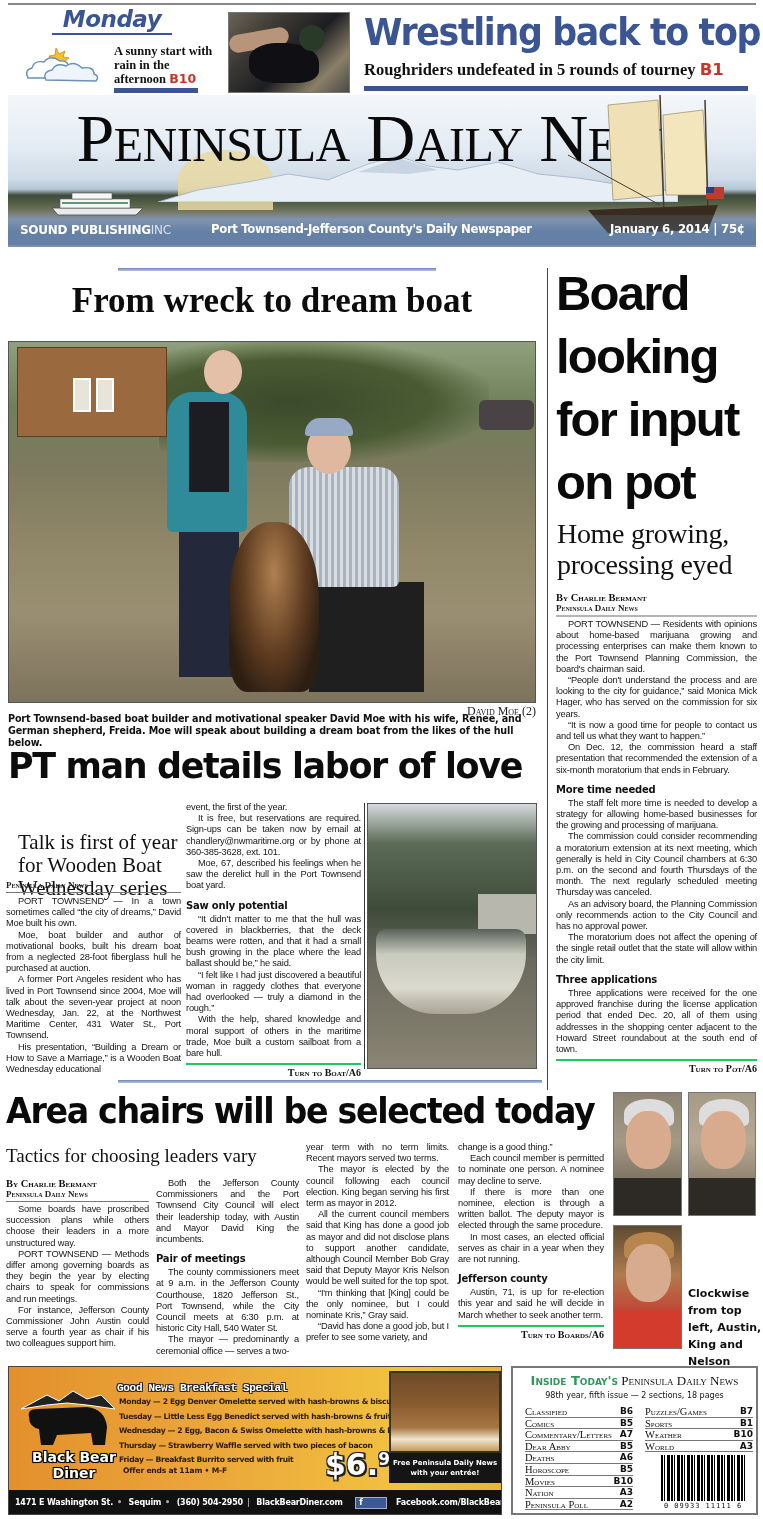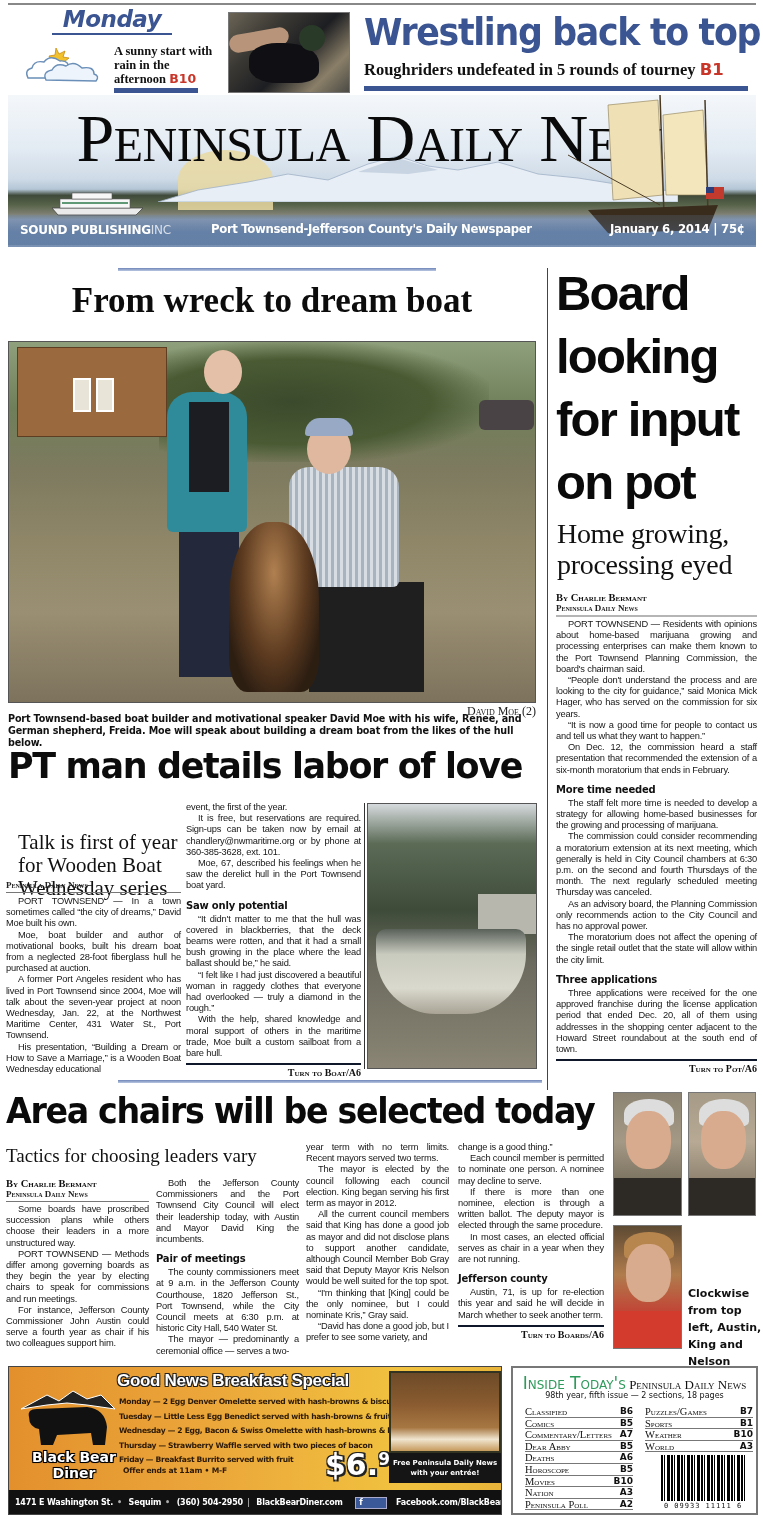--- a/index.html
+++ b/index.html
@@ -60,21 +60,21 @@
 
   .sub-head { left: 8px; top: 743px; width: 528px; font-family: "DejaVu Sans", sans-serif; font-weight: bold; font-size: 36px; line-height: 46px; color: #0c0c0c; letter-spacing: -1.4px; white-space: nowrap; transform: scaleX(0.97); transform-origin: left; }
   .deck { font-family: "Liberation Serif", serif; font-size: 21px; line-height: 23px; color: #111; }
   .deck-left { left: 6px; top: 831px; width: 172px; margin-left: 12px; }
   .byline-source { font-family: "Liberation Serif", serif; font-size: 9px; font-variant: small-caps; font-weight: bold; color: #222; }
   .byline-name { font-family: "Liberation Serif", serif; font-size: 10.5px; font-variant: small-caps; font-weight: bold; color: #111; }
   .by-rule { height: 1px; background: #777; }
   .body { font-family: Liberation Sans, sans-serif; font-size: 9.3px; line-height: 11.2px; color: #161616; text-align: justify; letter-spacing: -0.2px; }
   .body p { text-indent: 12px; }
   .subhead-small { font-family: "DejaVu Sans", sans-serif; font-weight: bold; font-size: 10px; color: #111; margin: 8px 0 3px; letter-spacing: -0.2px; }
-  .jump { font-family: "Liberation Serif", serif; font-size: 10px; font-variant: small-caps; font-weight: bold; color: #111; text-align: right; border-top: 2px solid #0f172a; padding-top: 2px; }
+  .jump { font-family: "Liberation Serif", serif; font-size: 10px; font-variant: small-caps; font-weight: bold; color: #111; text-align: right; border-top: 2px solid #22c55e; padding-top: 2px; }
   .col-divider { width: 1px; background: #333; }
 
   .hull-photo { left: 367px; top: 803px; width: 170px; height: 266px; overflow: hidden; border: 1px solid #555;
     background: linear-gradient(180deg, #d6dadd 0%, #5b6b56 15%, #3e4b39 40%, #6b6a5e 60%, #8a8574 100%); }
   .hull-photo .hull { position: absolute; left: 8px; top: 125px; width: 150px; height: 85px; background: linear-gradient(180deg, #596159 0%, #c9cbbf 30%, #dad9cd 70%, #a8a395 100%); border-radius: 10px 10px 60px 60px; }
   .hull-photo .road { position: absolute; left: 110px; top: 90px; width: 60px; height: 40px; background: #b8b7ae; }
 
   
   .right-divider { left: 547px; top: 268px; width: 1px; height: 822px; background: #444; }
   .pot-head { left: 556px; top: 262px; width: 205px; font-family: Liberation Sans, sans-serif; font-weight: bold; font-size: 49px; line-height: 63px; color: #0a0a0a; letter-spacing: -1.8px; }
@@ -92,35 +92,35 @@
   .portrait .hair { position: absolute; left: 10px; top: 6px; width: 50px; height: 28px; border-radius: 50% 50% 20% 20%; background: #ddd; }
   .p-nelson .hair { background: #b7854e; }
   .portrait .shirt { position: absolute; left: 0; top: 85px; width: 100%; height: 40px; background: #2d2a26; }
   .p-nelson .shirt { background: #d33b2d; }
   .portrait-caption { left: 688px; top: 1285px; width: 75px; font-family: "DejaVu Sans", sans-serif; font-weight: bold; font-size: 11px; line-height: 17px; color: #111; }
 
   
   .ad { left: 8px; top: 1366px; width: 494px; height: 149px; overflow: hidden; border: 1px solid #444; background: linear-gradient(90deg, #e3902c 0%, #eba63a 40%, #f1c23f 80%, #e8b43a 100%); }
   .bear-icon { left: 8px; top: 20px; width: 100px; height: 60px; }
   .ad-logo { left: 20px; top: 82px; width: 90px; text-align: center; font-family: "DejaVu Sans", sans-serif; font-weight: bold; font-size: 14px; line-height: 16px; color: #fff; text-shadow: 0 0 2px #000, 1px 1px 0 #000, -1px -1px 0 #000, 1px -1px 0 #000, -1px 1px 0 #000; }
-  .ad-title { left: 108px; top: 4px; width: 290px; font-family: Liberation Sans, sans-serif; font-weight: bold; font-size: 17px; color: #fff; text-shadow: 1px 1px 0 #222, -1px -1px 0 #222, 1px -1px 0 #222, -1px 1px 0 #222; letter-spacing: -0.3px; white-space: nowrap; }
+  .ad-title { left: 108px; top: 15px; width: 290px; font-family: Liberation Mono, monospace; font-weight: bold; font-size: 11px; color: #fff; text-shadow: 1px 1px 0 #222, -1px -1px 0 #222, 1px -1px 0 #222, -1px 1px 0 #222; letter-spacing: -0.3px; white-space: nowrap; }
   .ad-days { left: 110px; top: 28px; width: 300px; font-family: "DejaVu Sans", sans-serif; font-weight: bold; font-size: 7.6px; line-height: 14.5px; color: #2c1a08; letter-spacing: -0.3px; white-space: nowrap; }
   .ad-offer { left: 114px; top: 99px; font-family: "DejaVu Sans", sans-serif; font-weight: bold; font-size: 7.6px; color: #2c1a08; letter-spacing: -0.2px; }
   .ad-price { left: 316px; top: 80px; font-family: "DejaVu Sans", sans-serif; font-weight: bold; font-size: 30px; color: #fff; text-shadow: 2px 2px 0 #222, -1px -1px 0 #222, 2px -1px 0 #222, -1px 2px 0 #222; white-space: nowrap; }
   .ad-price sup { font-size: 17px; vertical-align: top; position: relative; top: 2px; }
   .ad-photo { left: 380px; top: 4px; width: 112px; height: 82px; border: 2px solid #332; background: linear-gradient(180deg, #6d4b28 0%, #8a5b30 40%, #a77742 70%, #f0e5cf 85%, #c69a5c 100%); }
   .ad-free { left: 380px; top: 86px; width: 112px; height: 30px; background: #151515; color: #fff; font-family: "DejaVu Sans", sans-serif; font-weight: bold; font-size: 7px; line-height: 10px; text-align: center; padding-top: 5px; }
   .ad-footer { left: 0; top: 123px; width: 494px; height: 26px; background: #111; color: #fff; font-family: "DejaVu Sans", sans-serif; font-weight: bold; font-size: 8px; line-height: 26px; padding-left: 6px; white-space: nowrap; letter-spacing: -0.2px; }
   .ad-footer .sep { margin: 0 4px; color: #aaa; }
   .fb-icon { display: inline-block; width: 32px; height: 12px; background: #3b5998; vertical-align: middle; margin: 0 6px 0 10px; border: 1px solid #aac; color: #fff; font-size: 8px; line-height: 10px; text-align: left; padding-left: 3px; }
 
   
   .index { left: 511px; top: 1366px; width: 247px; height: 149px; border: 2px solid #777; background: #fff; }
   .index-title { left: 0; top: 5px; width: 243px; text-align: center; font-family: "Liberation Serif", serif; font-size: 13px; font-variant: small-caps; color: #111; white-space: nowrap; }
-  .index-title .green { color: #2e9a5c; font-family: "DejaVu Sans", sans-serif; font-weight: normal; font-size: 17px; text-align: right; }
+  .index-title .green { color: #2e9a5c; font-family: "DejaVu Sans", sans-serif; font-weight: bold; font-size: 13px; text-align: right; }
   .index-sub { left: 0; top: 23px; width: 243px; text-align: center; font-family: "DejaVu Sans", sans-serif; font-size: 8px; color: #111; }
   .index-list { width: 108px; }
   .index-row { display: flex; justify-content: space-between; border-bottom: 1px solid #777; height: 11.6px; line-height: 11.5px; font-family: "Liberation Serif", serif; font-size: 10.5px; font-variant: small-caps; color: #111; }
   .index-row .pg { font-family: "DejaVu Sans", sans-serif; font-weight: bold; font-size: 9px; }
   .barcode { left: 148px; top: 87px; width: 84px; height: 46px; background: repeating-linear-gradient(90deg, #000 0 2px, #fff 2px 3px, #000 3px 4px, #fff 4px 6px, #000 6px 9px, #fff 9px 10px); }
   .barcode-num { left: 140px; top: 134px; width: 100px; text-align: center; font-family: "DejaVu Sans Mono", monospace; font-size: 7px; letter-spacing: 1px; color: #111; background: #fff; }
 </style>
 </head>
 <body>
 

